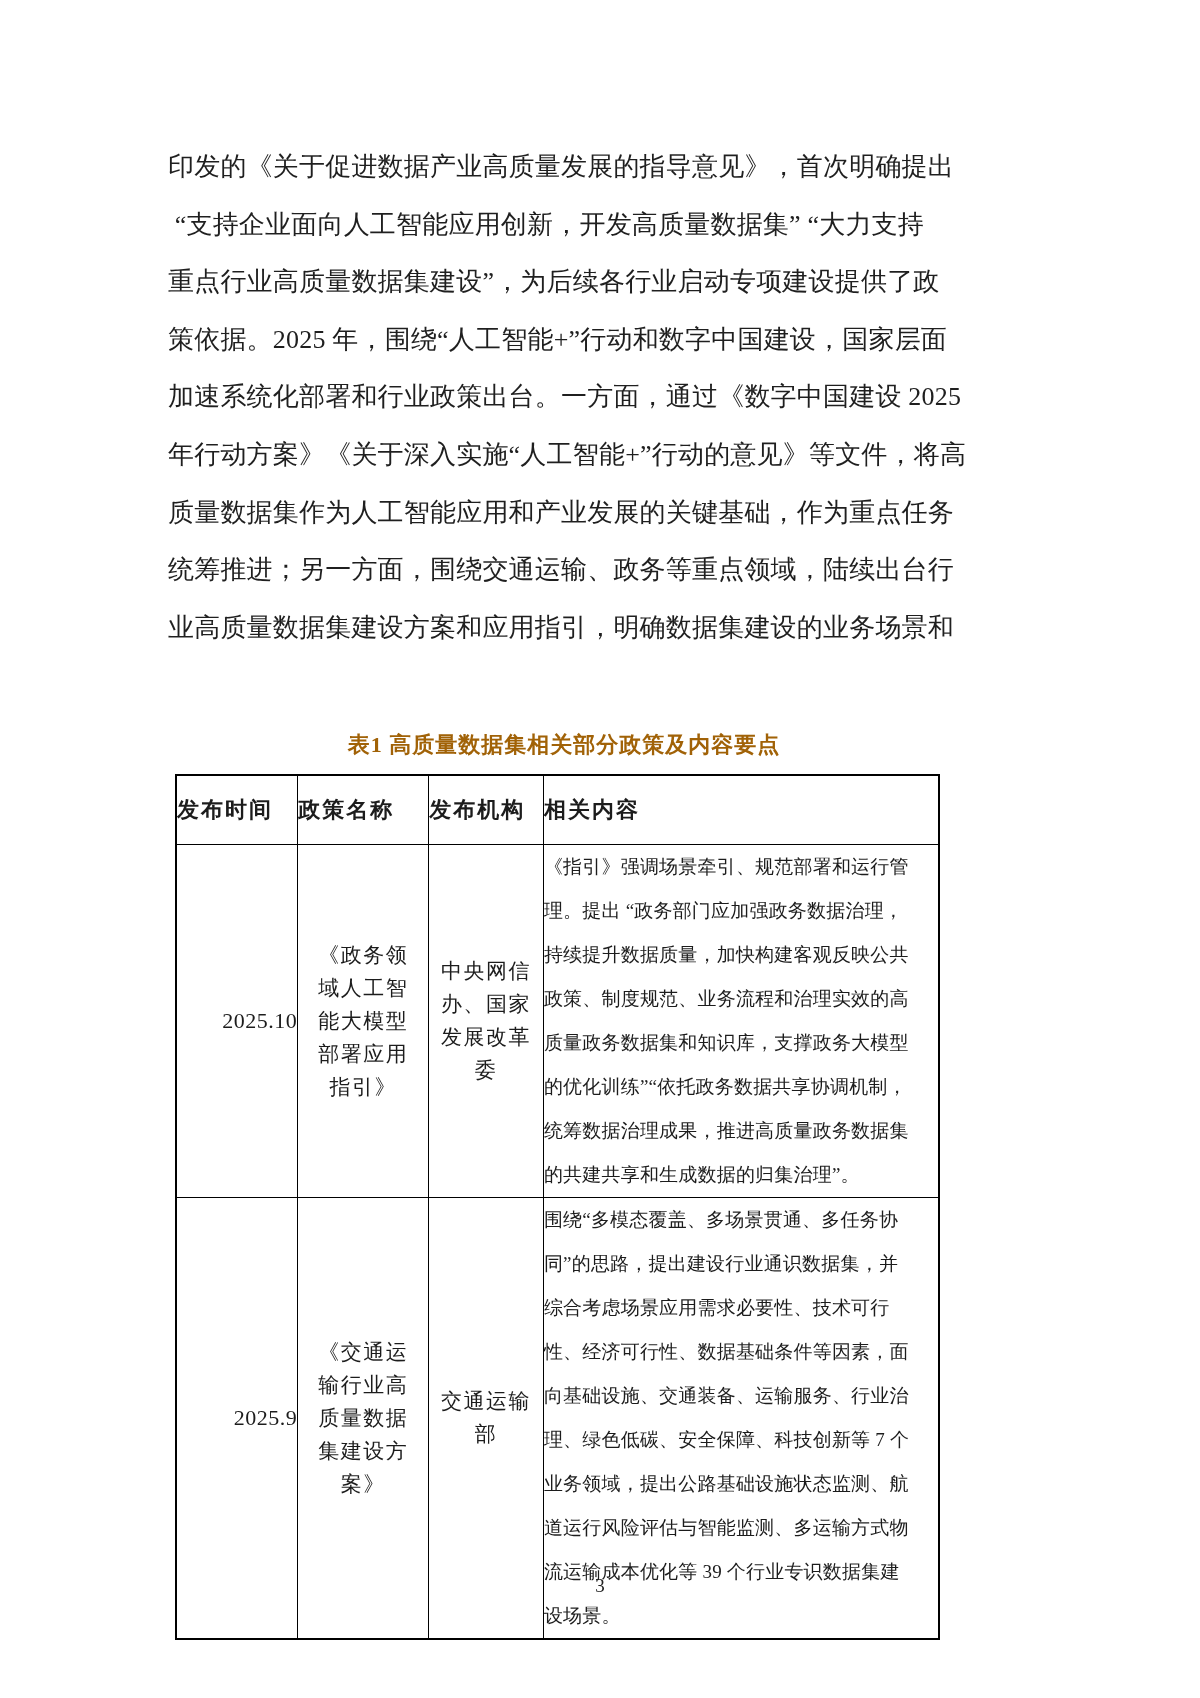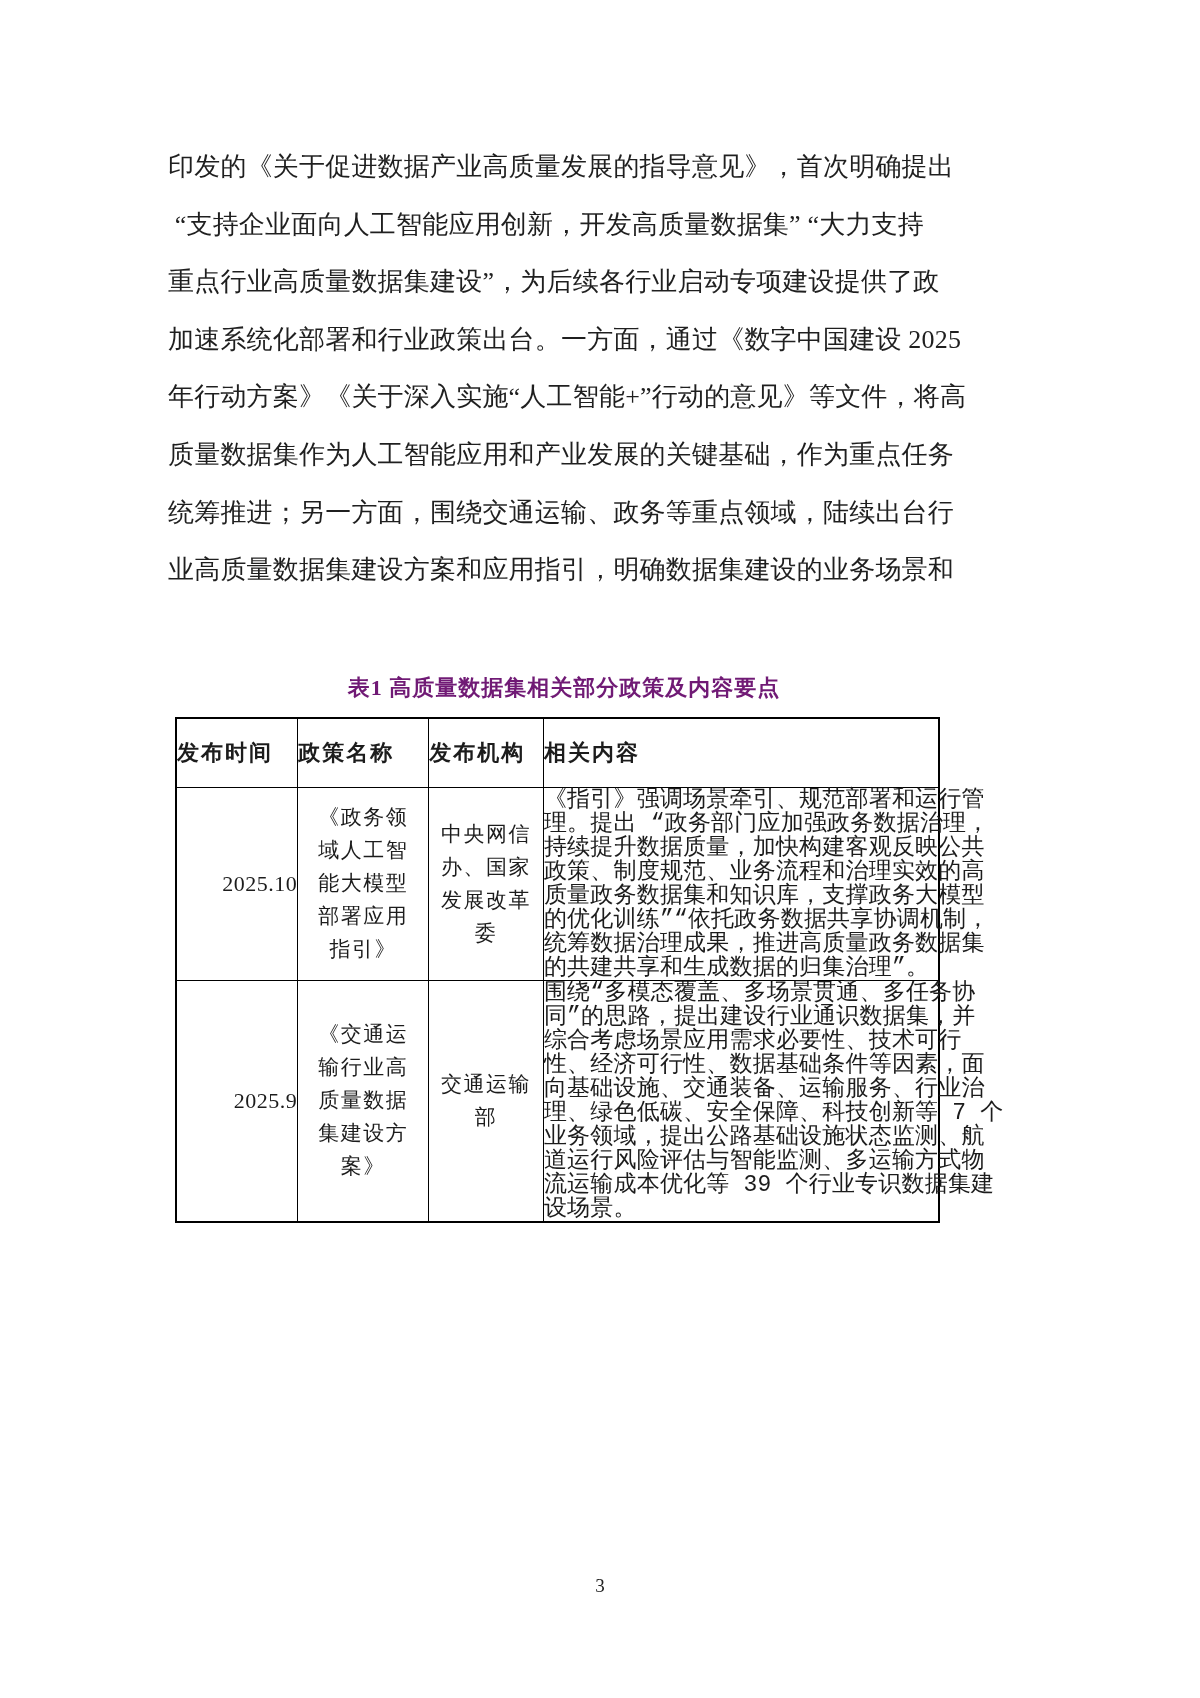--- a/index.html
+++ b/index.html
@@ -18,21 +18,21 @@
     line-height:57.6px;
     white-space:pre;
     letter-spacing:0.2px;
   }
   .caption{
     margin-top:74px;
     text-align:center;
     font-size:22px;
     font-weight:600;
     letter-spacing:1px;
-    color:#701a75;
+    color:#a16207;
   }
   table.policy{
     border-collapse:collapse;
     margin-top:14px;
     margin-left:7px;
     table-layout:fixed;
     width:765px;
     border:2px solid #000;
   }
   table.policy th, table.policy td{
@@ -58,44 +58,44 @@
     font-size:22px;letter-spacing:0.5px;
   }
   td.c-policy, td.c-agency{
     text-align:center;vertical-align:middle;
     font-size:21px;line-height:33px;
     white-space:pre-line;
     letter-spacing:1.5px;
   }
   td.c-content{
     vertical-align:middle;
-    font-size:23px;line-height:24px;
+    font-size:19px;line-height:44px;
     white-space:pre;
     padding:6px 8px 6px 12px;
     letter-spacing:0.2px;
-    font-family:Liberation Mono, monospace;
   }
   .page-number{
     position:absolute;
     top:1575px;left:0;width:1200px;
     text-align:center;
     font-size:19px;
     color:#222;
   }
 </style>
 </head>
 <body>
 
 <div class="page">
   <div class="content">
 
     <div class="para">
       <div class="line">印发的《关于促进数据产业高质量发展的指导意见》，首次明确提出</div>
       <div class="line"> “支持企业面向人工智能应用创新，开发高质量数据集” “大力支持</div>
       <div class="line">重点行业高质量数据集建设”，为后续各行业启动专项建设提供了政</div>
+      <div class="line">策依据。2025 年，围绕“人工智能+”行动和数字中国建设，国家层面</div>
       <div class="line">加速系统化部署和行业政策出台。一方面，通过《数字中国建设 2025</div>
       <div class="line">年行动方案》《关于深入实施“人工智能+”行动的意见》等文件，将高</div>
       <div class="line">质量数据集作为人工智能应用和产业发展的关键基础，作为重点任务</div>
       <div class="line">统筹推进；另一方面，围绕交通运输、政务等重点领域，陆续出台行</div>
       <div class="line">业高质量数据集建设方案和应用指引，明确数据集建设的业务场景和</div>
     </div>
 
     <div class="caption">表1  高质量数据集相关部分政策及内容要点</div>
 
     <table class="policy">

